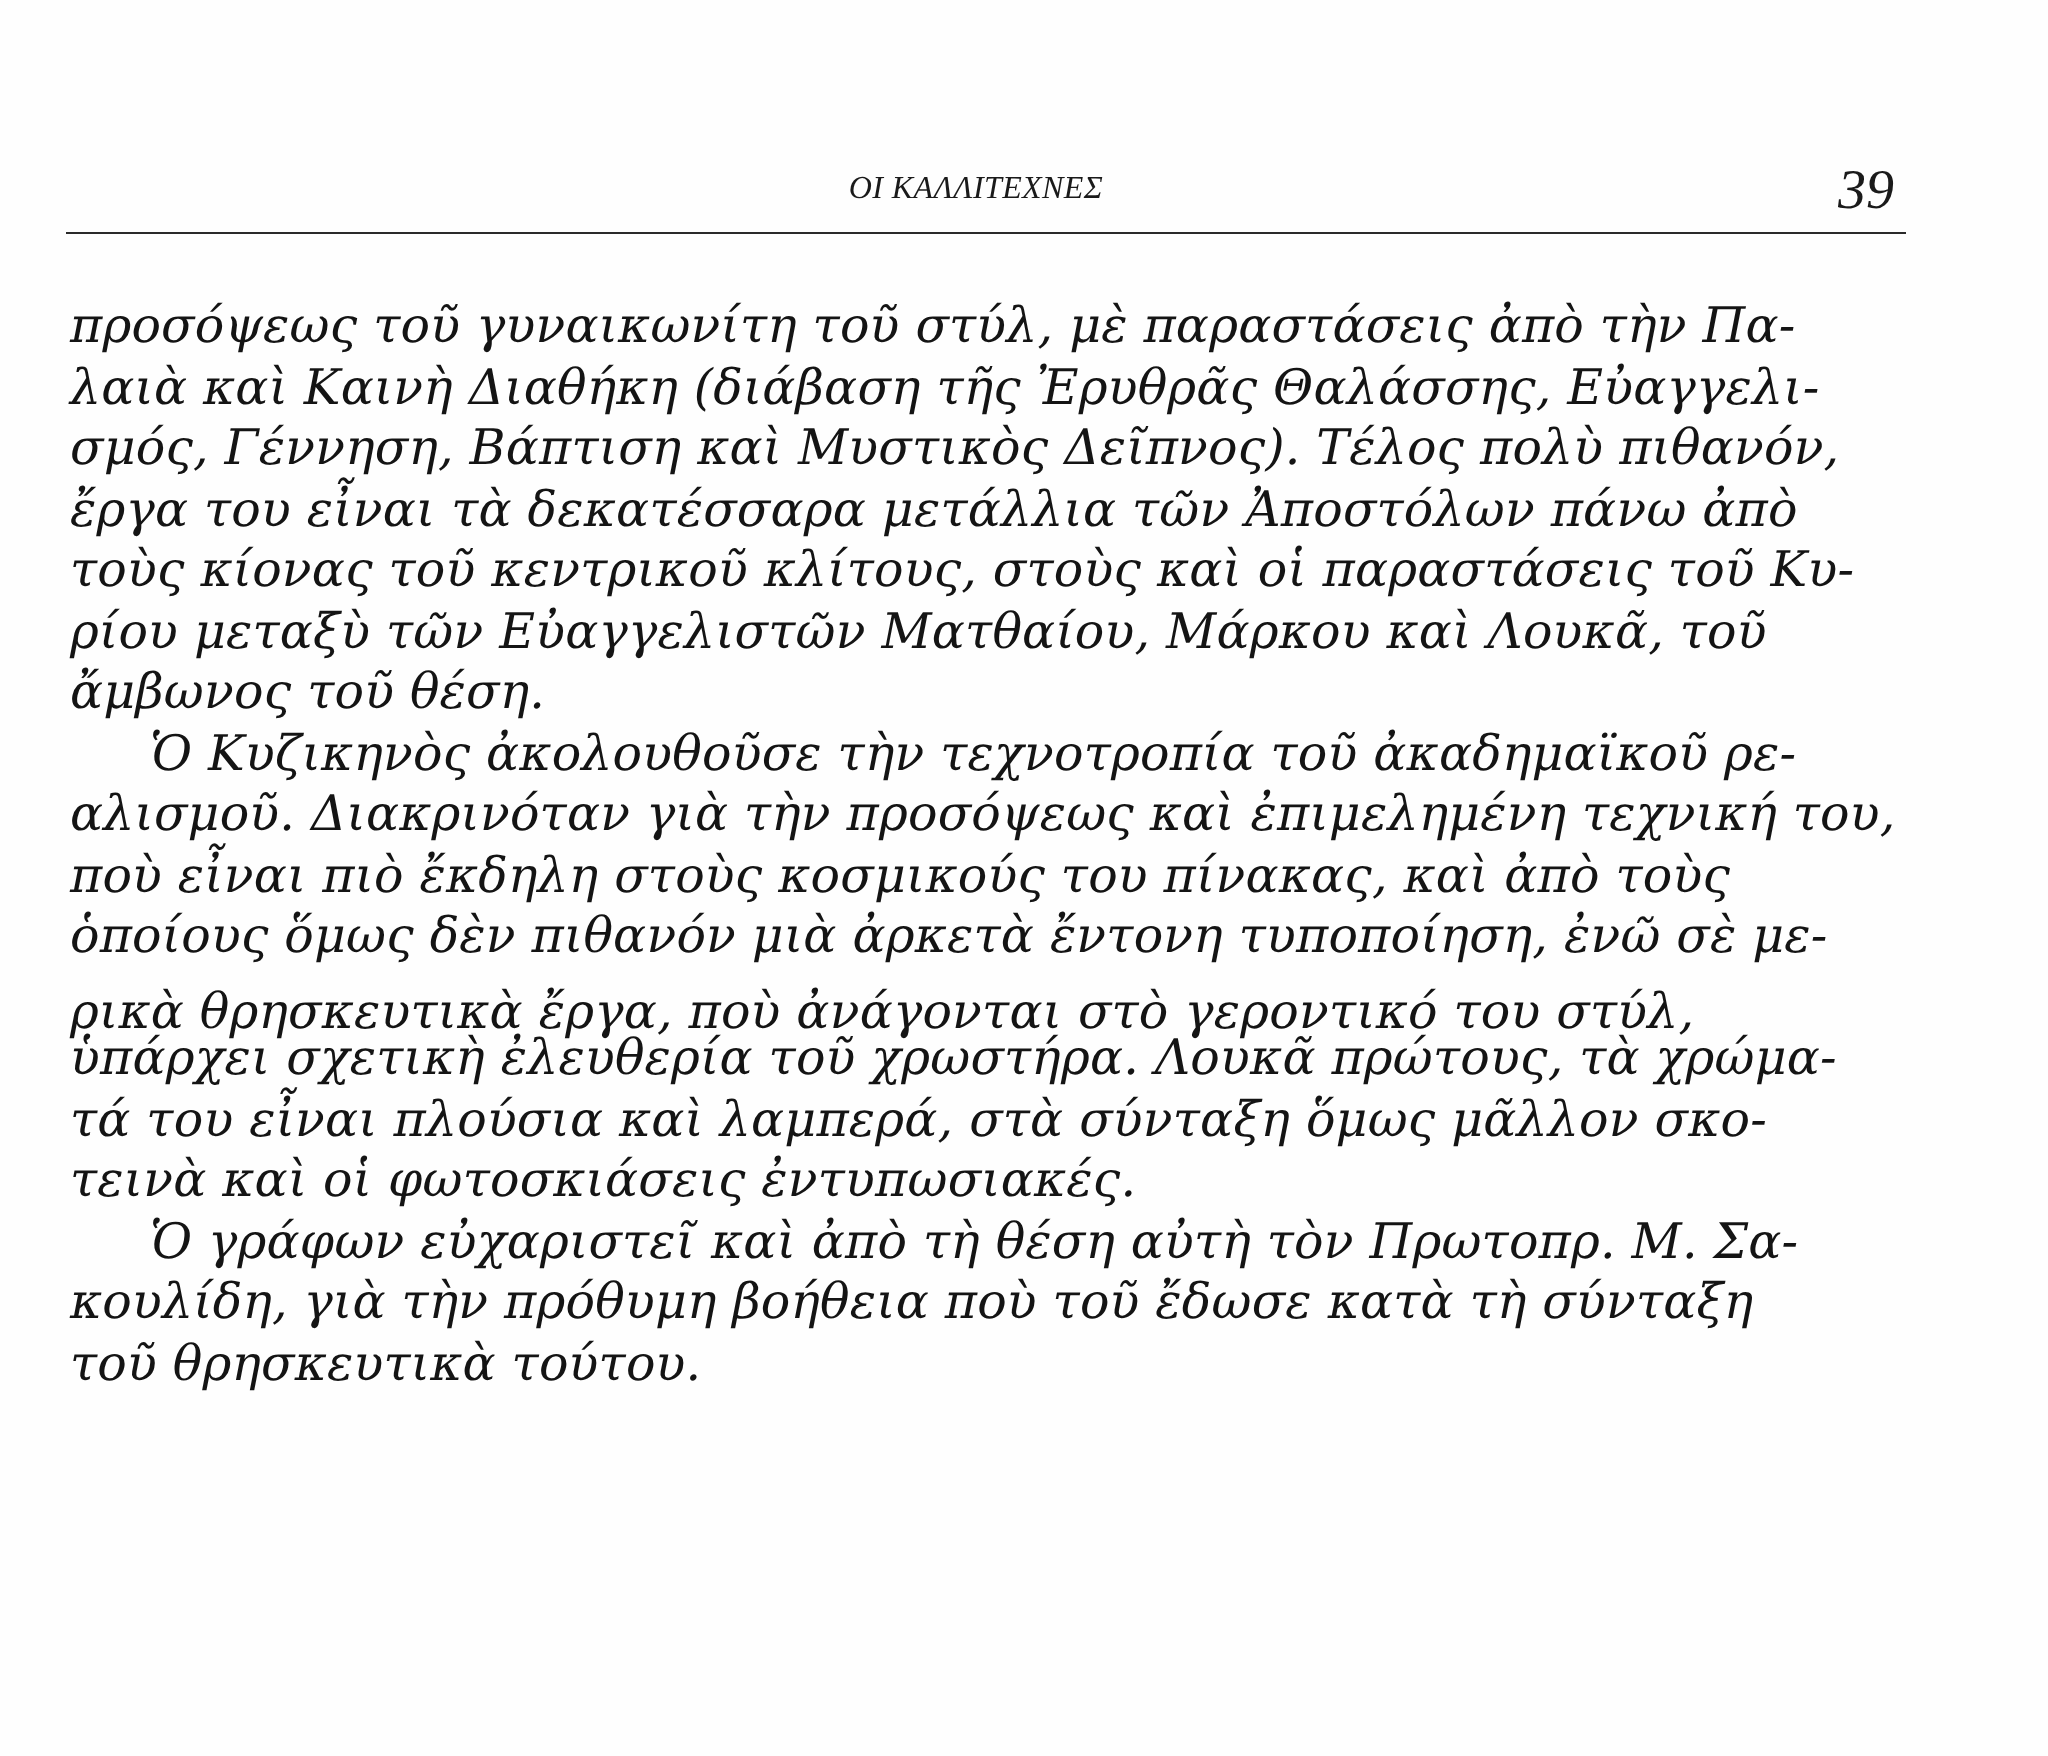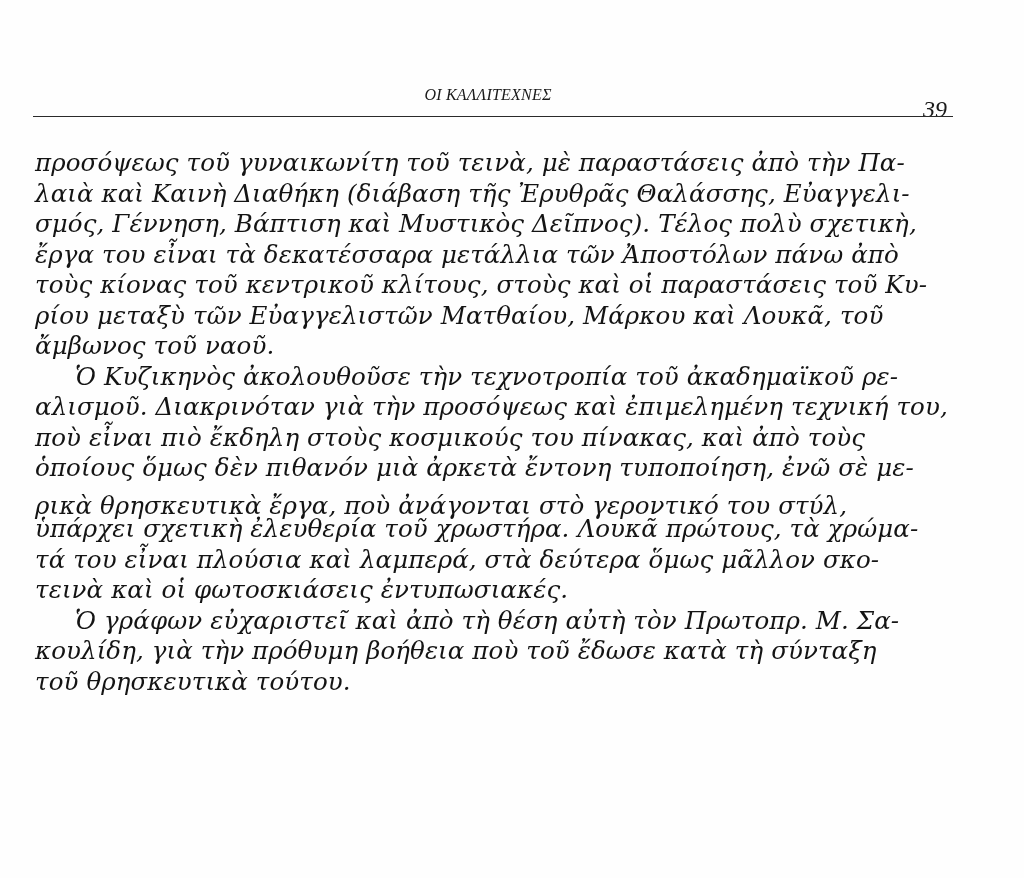--- a/index.html
+++ b/index.html
@@ -36,23 +36,22 @@
       font-size: 16px;
       letter-spacing: 0.2px;
       color: #1a1a1a;
       padding-right: 10px;
     }
     .page-number {
       position: absolute;
       right: 6px;
       top: 0px;
       font-family: "Liberation Serif", "DejaVu Serif", serif;
-      font-size: 24px;
+      font-size: 28px;
       color: #1a1a1a;
-      margin-top: 16px;
     }
     .head-rule {
       position: absolute;
       left: 0;
       top: 36px;
       width: 920px;
       height: 0;
       border-top: 1.5px solid #2a2a2a;
     }
     .body-text {
@@ -78,33 +77,33 @@
 
 <div class="page">
 
   <div class="running-head">
     <div class="running-title">ΟΙ ΚΑΛΛΙΤΕΧΝΕΣ</div>
     <div class="page-number">39</div>
     <div class="head-rule"></div>
   </div>
 
   <div class="body-text">
-    <div class="line" style="top:0px">προσόψεως τοῦ γυναικωνίτη τοῦ τεινὰ, μὲ παραστάσεις ἀπὸ τὴν Πα-</div>
+    <div class="line" style="top:0px">προσόψεως τοῦ γυναικωνίτη τοῦ στύλ, μὲ παραστάσεις ἀπὸ τὴν Πα-</div>
     <div class="line" style="top:30.5px">λαιὰ καὶ Καινὴ Διαθήκη (διάβαση τῆς Ἐρυθρᾶς Θαλάσσης, Εὐαγγελι-</div>
-    <div class="line" style="top:61px">σμός, Γέννηση, Βάπτιση καὶ Μυστικὸς Δεῖπνος). Τέλος πολὺ σχετικὴ,</div>
+    <div class="line" style="top:61px">σμός, Γέννηση, Βάπτιση καὶ Μυστικὸς Δεῖπνος). Τέλος πολὺ πιθανόν,</div>
     <div class="line" style="top:91.5px">ἔργα του εἶναι τὰ δεκατέσσαρα μετάλλια τῶν Ἀποστόλων πάνω ἀπὸ</div>
     <div class="line" style="top:122px">τοὺς κίονας τοῦ κεντρικοῦ κλίτους, στοὺς καὶ οἱ παραστάσεις τοῦ Κυ-</div>
     <div class="line" style="top:152.5px">ρίου μεταξὺ τῶν Εὐαγγελιστῶν Ματθαίου, Μάρκου καὶ Λουκᾶ, τοῦ</div>
-    <div class="line" style="top:183px">ἄμβωνος τοῦ ναοῦ.</div>
+    <div class="line" style="top:183px">ἄμβωνος τοῦ θέση.</div>
     <div class="line indent" style="top:213.5px">Ὁ Κυζικηνὸς ἀκολουθοῦσε τὴν τεχνοτροπία τοῦ ἀκαδημαϊκοῦ ρε-</div>
     <div class="line" style="top:244px">αλισμοῦ. Διακρινόταν γιὰ τὴν προσόψεως καὶ ἐπιμελημένη τεχνική του,</div>
     <div class="line" style="top:274.5px">ποὺ εἶναι πιὸ ἔκδηλη στοὺς κοσμικούς του πίνακας, καὶ ἀπὸ τοὺς</div>
     <div class="line" style="top:305px">ὁποίους ὅμως δὲν πιθανόν μιὰ ἀρκετὰ ἔντονη τυποποίηση, ἐνῶ σὲ με-</div>
     <div class="line" style="top:343px">ρικὰ θρησκευτικὰ ἔργα, ποὺ ἀνάγονται στὸ γεροντικό του στύλ,</div>
     <div class="line" style="top:366px">ὑπάρχει σχετικὴ ἐλευθερία τοῦ χρωστήρα. Λουκᾶ πρώτους, τὰ χρώμα-</div>
-    <div class="line" style="top:396.5px">τά του εἶναι πλούσια καὶ λαμπερά, στὰ δεύτερα ὅμως μᾶλλον σκο-</div>
+    <div class="line" style="top:396.5px">τά του εἶναι πλούσια καὶ λαμπερά, στὰ σύνταξη ὅμως μᾶλλον σκο-</div>
     <div class="line" style="top:427px">τεινὰ καὶ οἱ φωτοσκιάσεις ἐντυπωσιακές.</div>
     <div class="line indent" style="top:457.5px">Ὁ γράφων εὐχαριστεῖ καὶ ἀπὸ τὴ θέση αὐτὴ τὸν Πρωτοπρ. Μ. Σα-</div>
     <div class="line" style="top:488px">κουλίδη, γιὰ τὴν πρόθυμη βοήθεια ποὺ τοῦ ἔδωσε κατὰ τὴ σύνταξη</div>
     <div class="line" style="top:518.5px">τοῦ θρησκευτικὰ τούτου.</div>
   </div>
 
 </div>
 
 </body></html>

